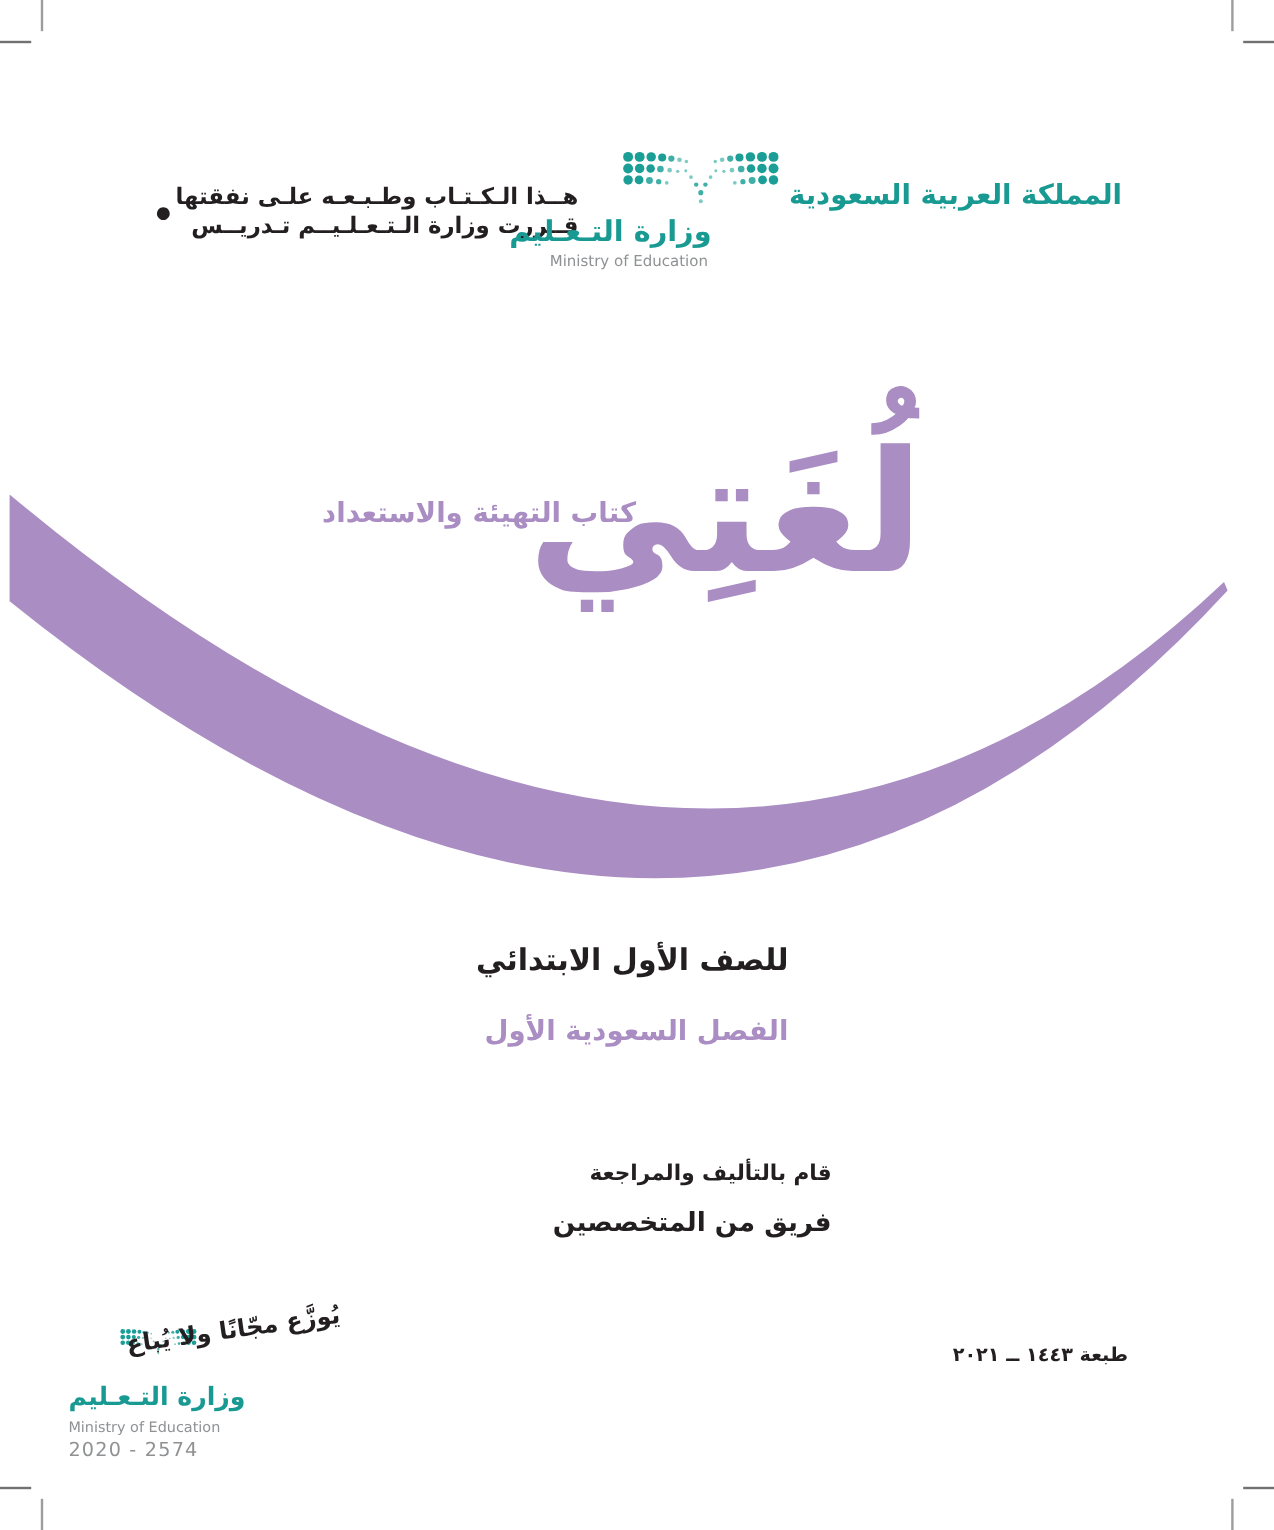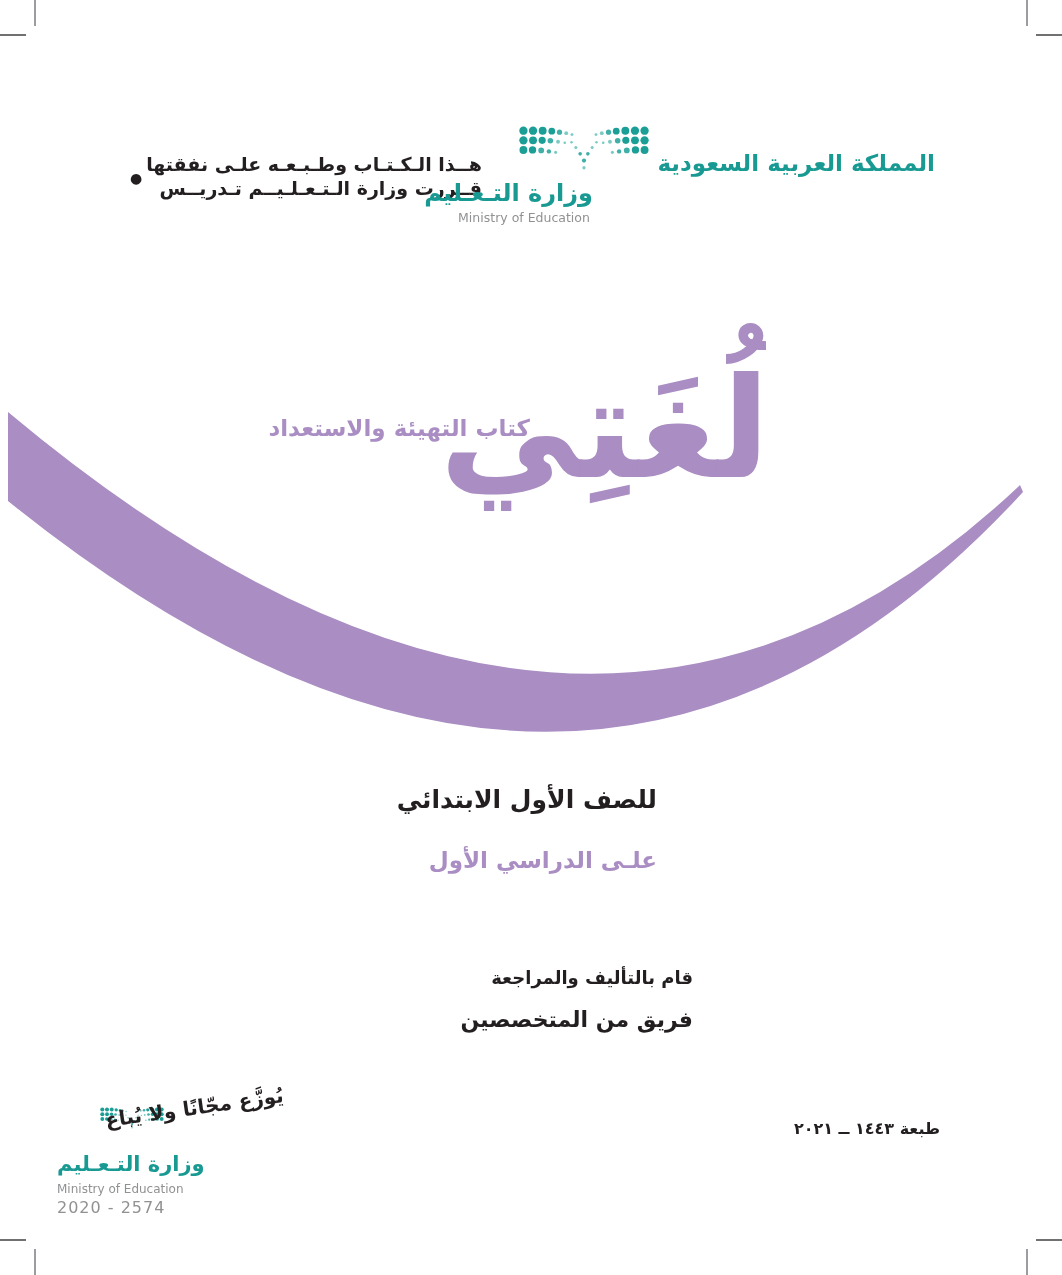--- a/index.html
+++ b/index.html
@@ -138,21 +138,21 @@
 </div>
 
 <svg id="swoosh" class="abs" width="1062" height="1275" viewBox="0 0 1062 1275">
   <path d="M 8,412 Q 586,896 1020,485 L 1023,492 Q 586,967 8,501 Z" fill="#a98dc3"></path>
 </svg>
 
 <div id="subtitle" class="abs rtl purple bold nowrap">كتاب التهيئة والاستعداد</div>
 <div id="main-title" class="abs rtl purple bold nowrap">لُغَتِي</div>
 
 <div id="grade1" class="abs rtl bold center nowrap">للصف الأول الابتدائي</div>
-<div id="grade2" class="abs rtl purple bold center nowrap">علـى الدراسي الأول</div>
+<div id="grade2" class="abs rtl purple bold center nowrap">الفصل السعودية الأول</div>
 
 <div id="authors1" class="abs rtl bold center nowrap">قام بالتأليف والمراجعة</div>
 <div id="authors2" class="abs rtl bold center nowrap">فريق من المتخصصين</div>
 
 <div id="footer-left" class="abs">
   <svg class="dots-mini" width="66" height="25" viewBox="0 0 140 52">
     <use href="#moedots"></use>
   </svg>
   <div class="note rtl bold nowrap">يُوزَّع مجّانًا ولا يُباع</div>
   <div class="ar rtl teal bold nowrap">وزارة التـعـليم</div>

